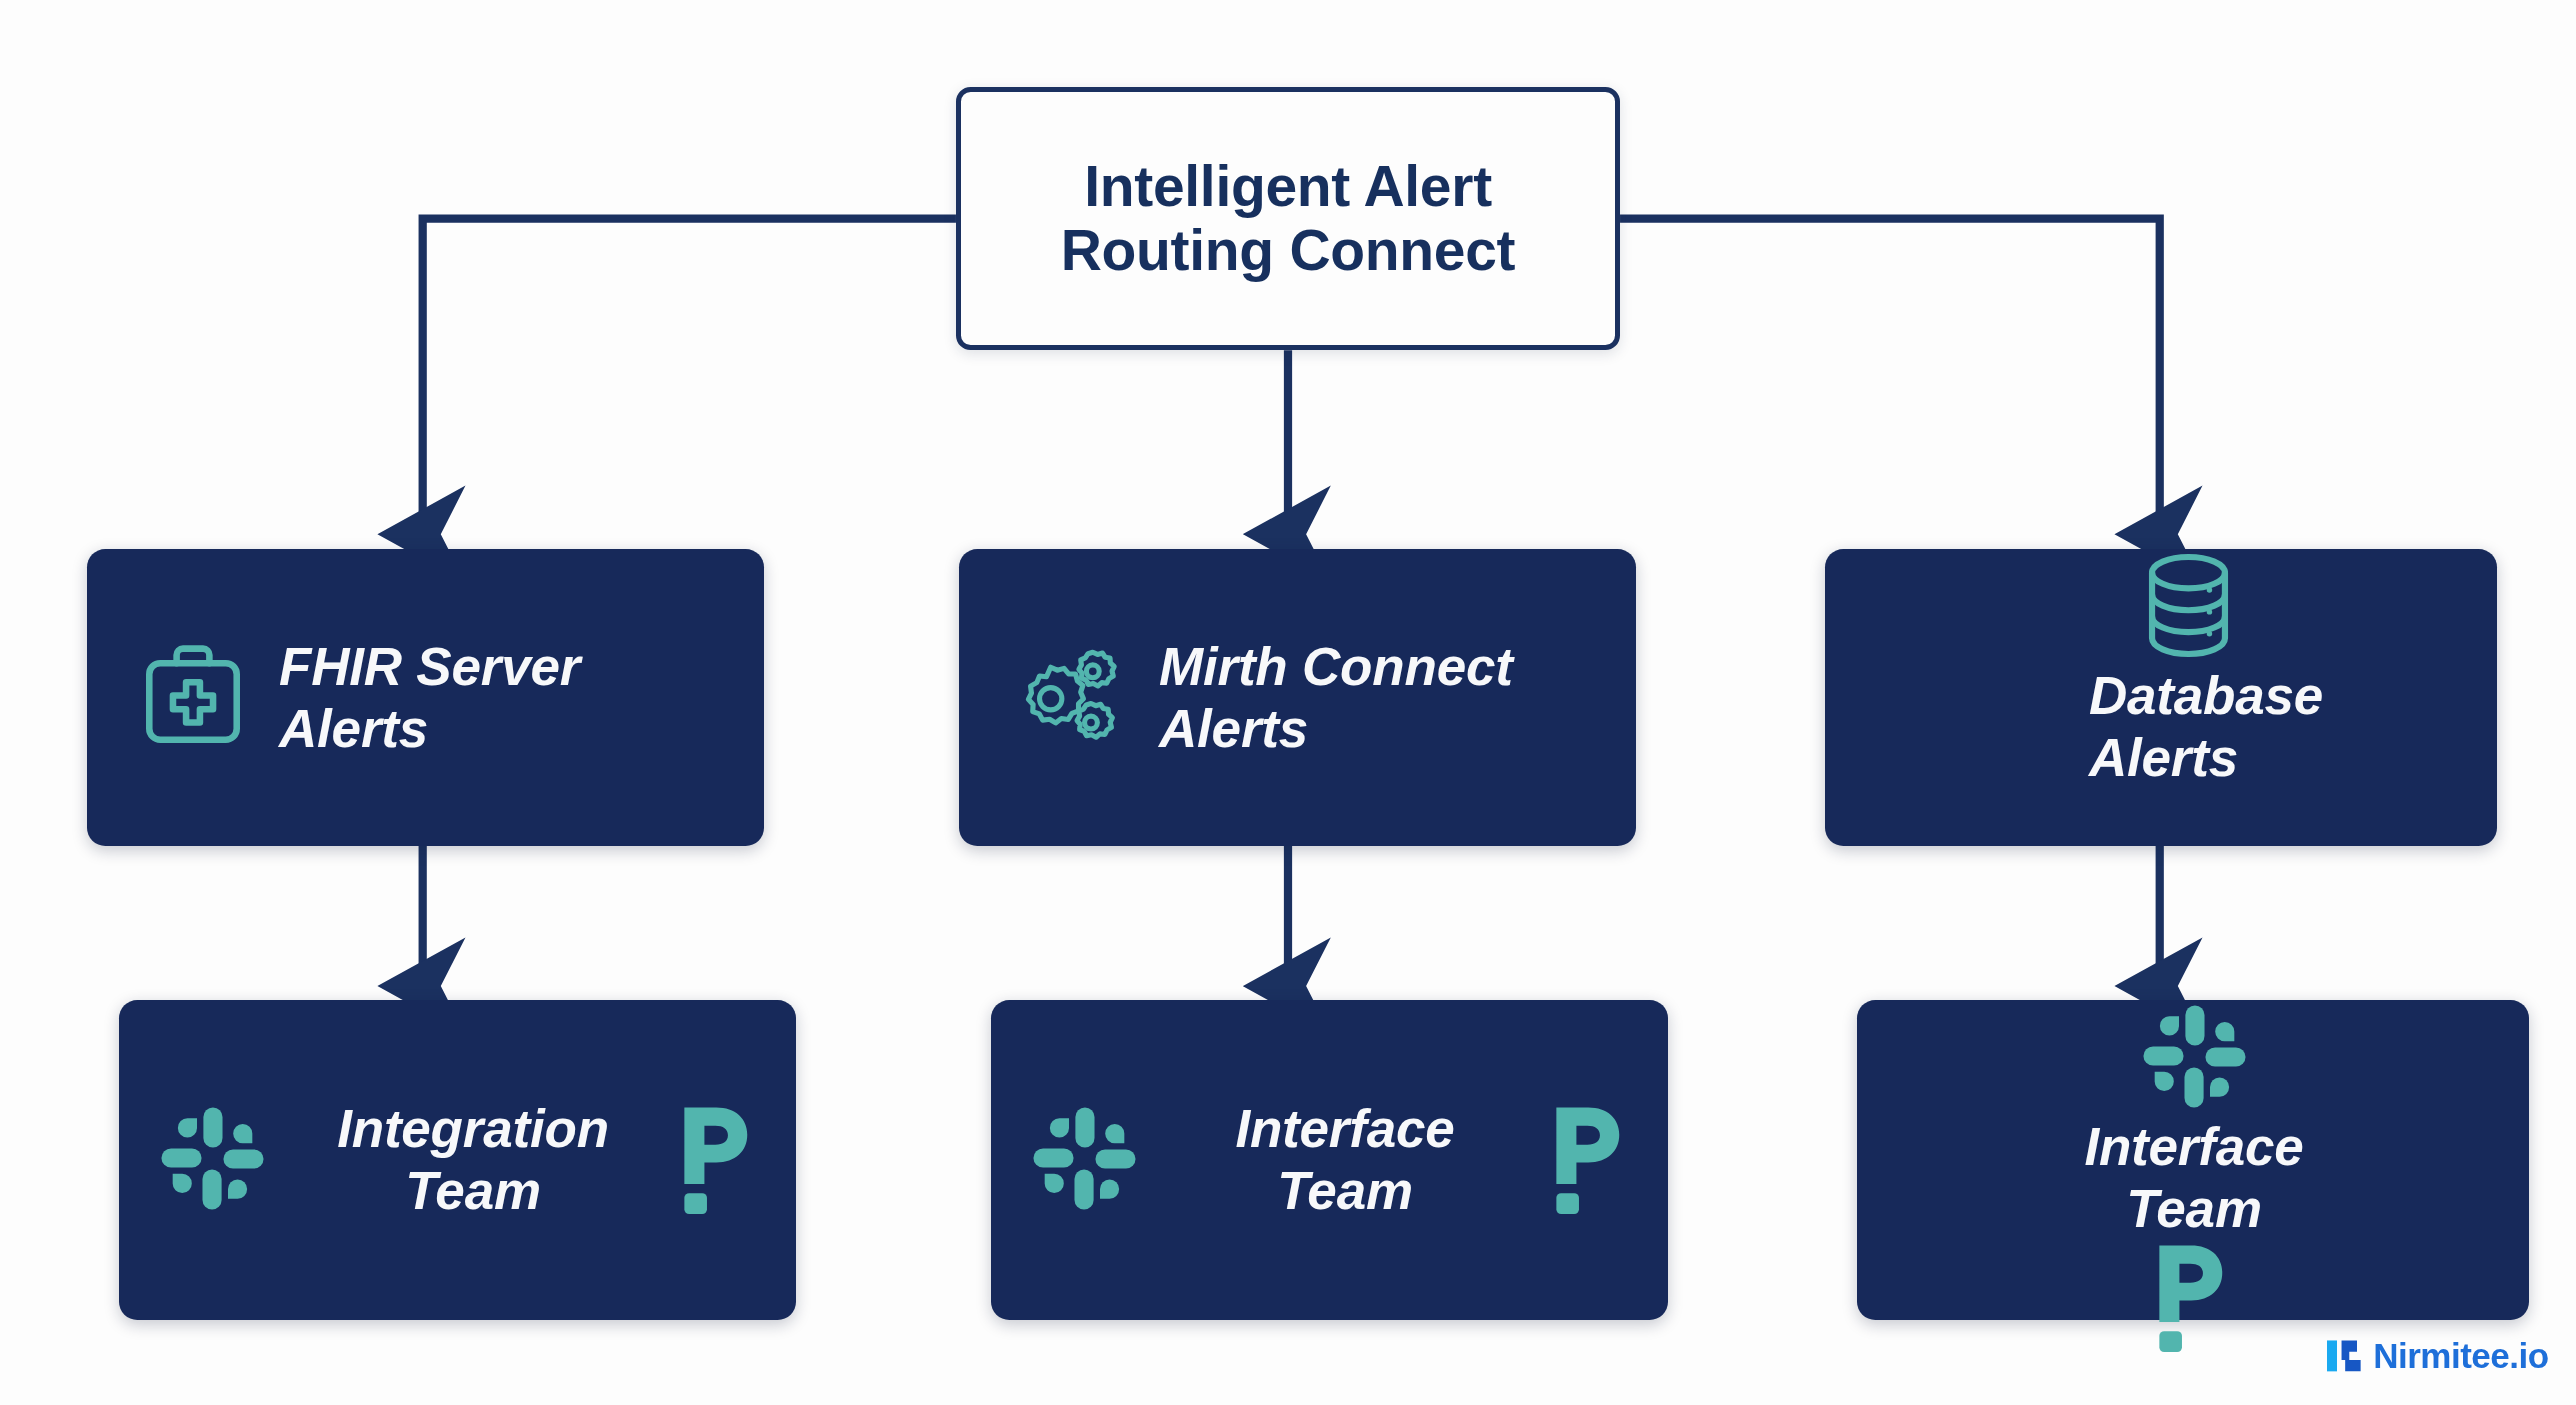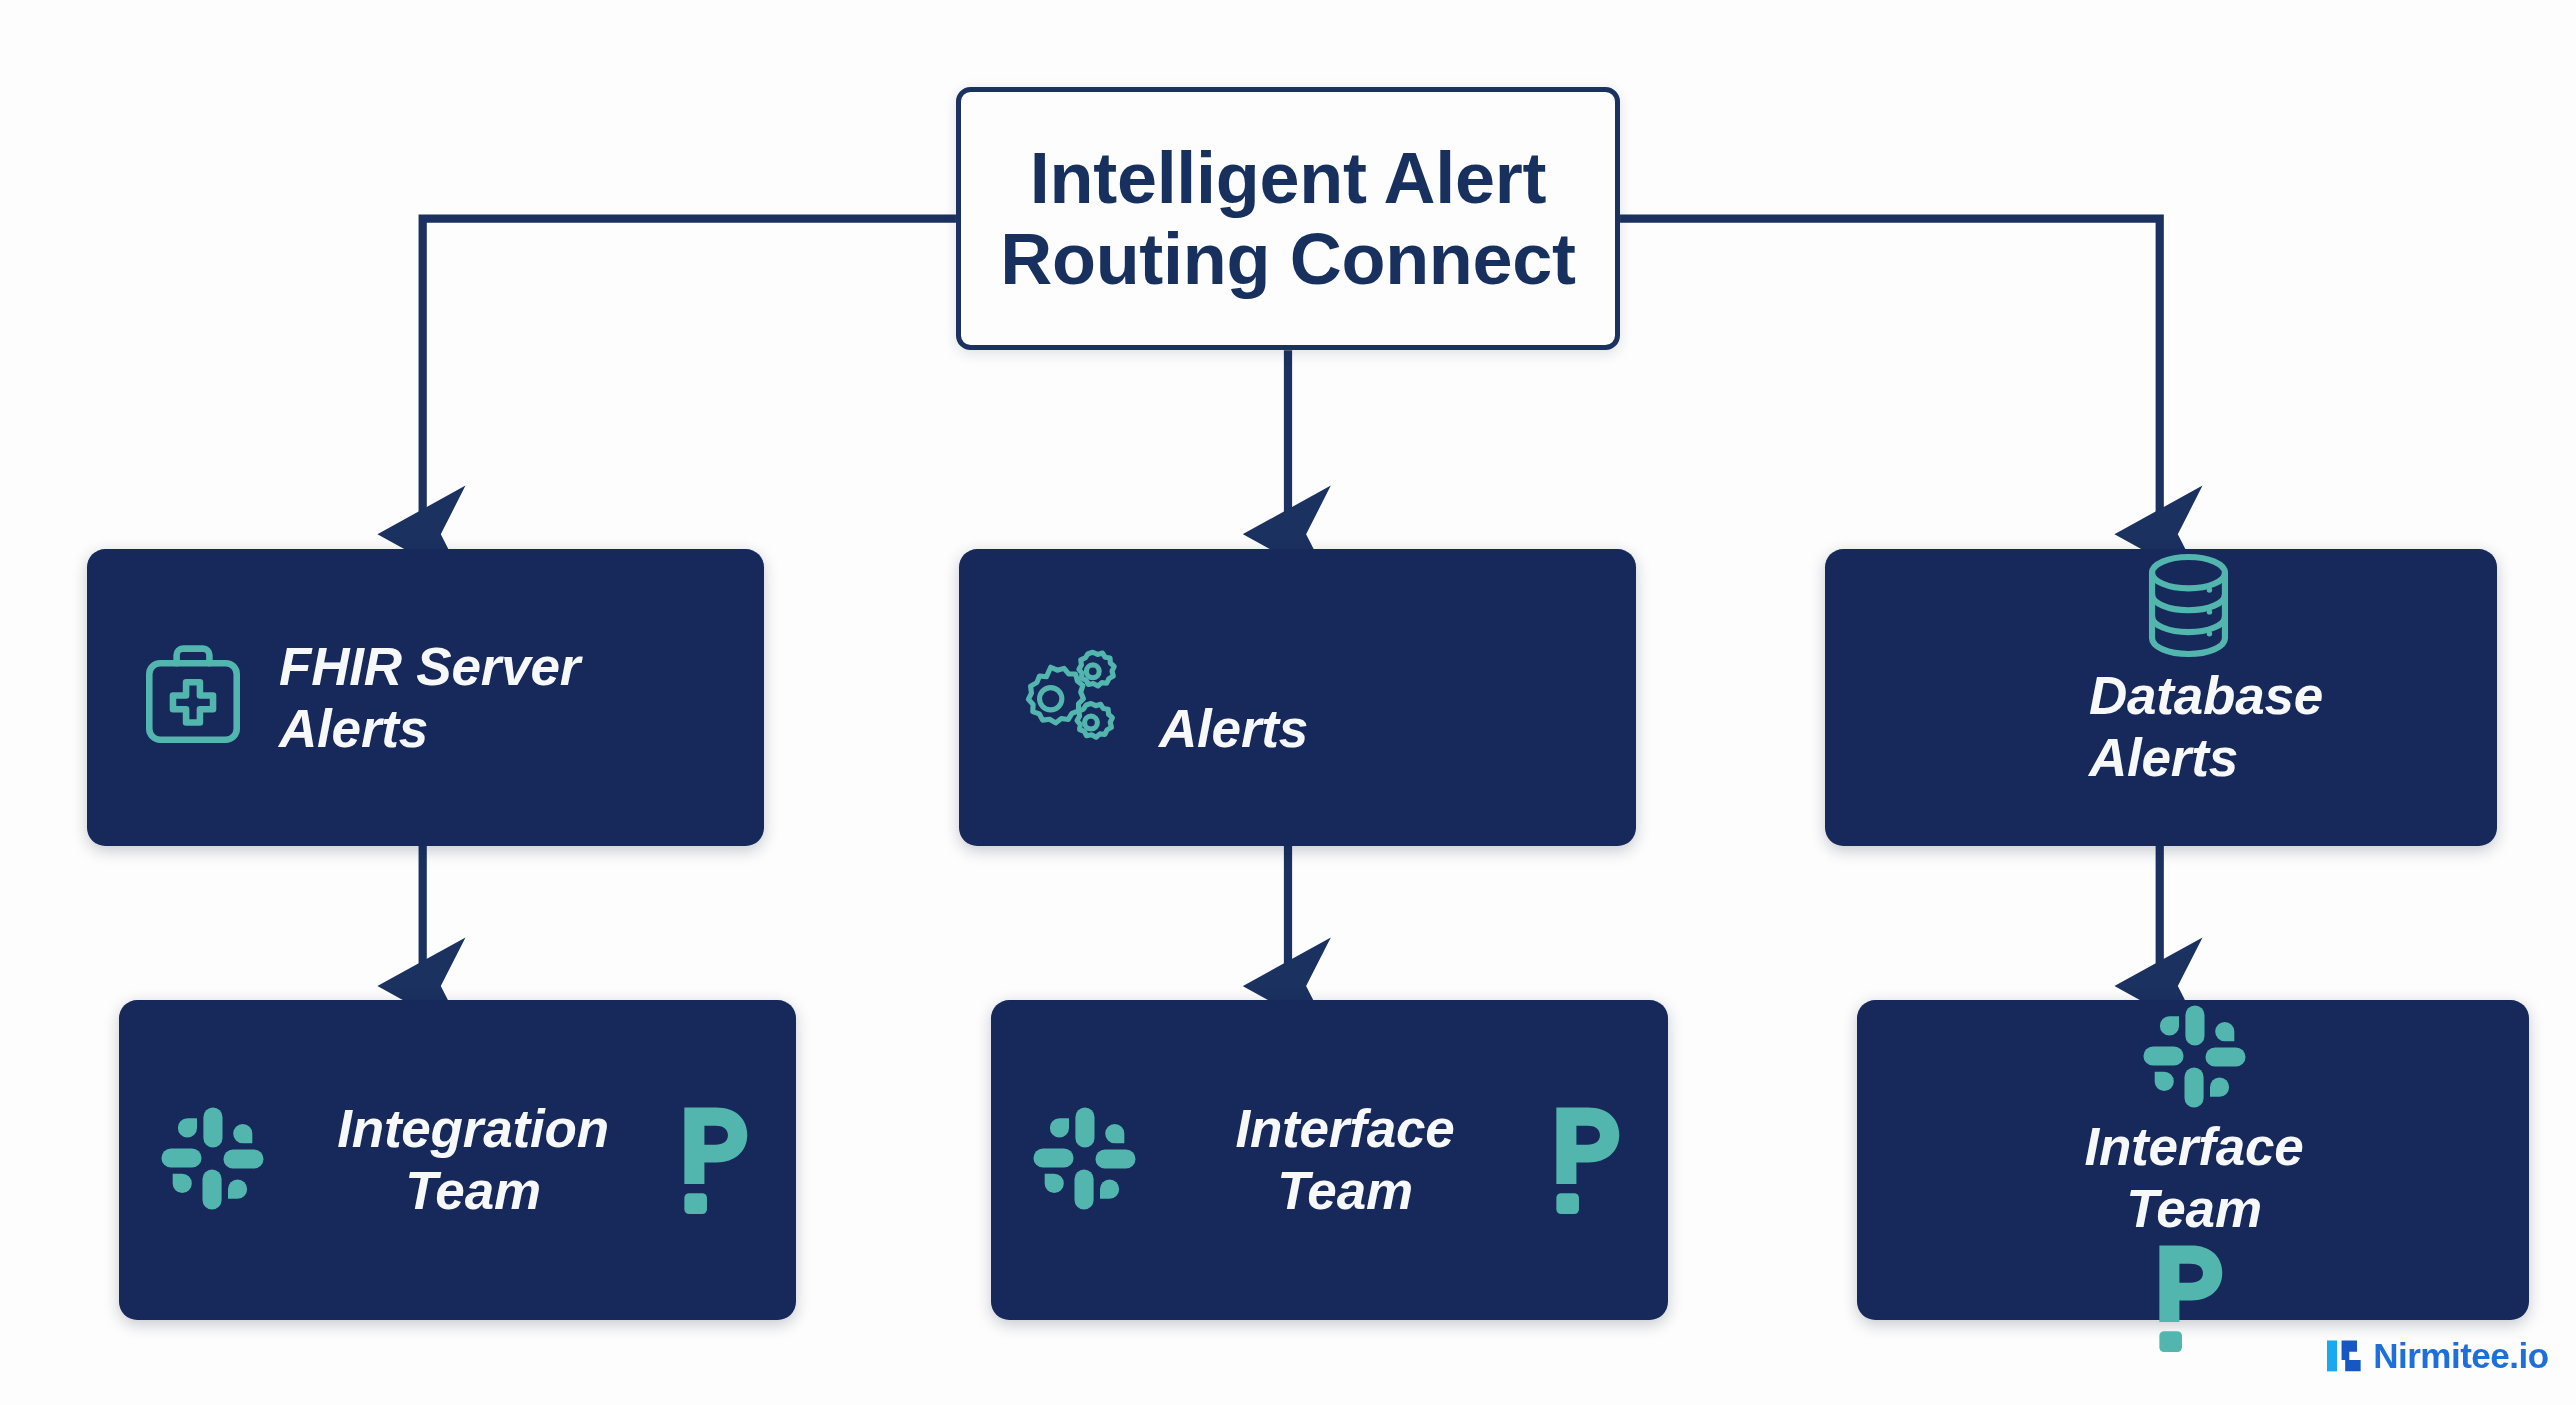--- a/index.html
+++ b/index.html
@@ -38,21 +38,21 @@
     background: #fdfdfd;
     border: 5.5px solid #1b3160;
     border-radius: 14.6px;
     display: flex;
     align-items: center;
     justify-content: center;
     box-shadow: 0 3.7px 12.8px rgba(20,36,70,0.13);
   }
   .root-title {
     color: #17305e;
-    font-size: 72px;
+    font-size: 57px;
     font-weight: bold;
     line-height: 1.12;
     text-align: center;
     letter-spacing: -0.3px;
   }
 
   
   .card {
     position: absolute;
     box-sizing: border-box;
@@ -176,21 +176,21 @@
         <g transform="translate(42,44)">
           <path d="M0,-10.4 L2.6,-9.2 L5.3,-10 L6.7,-7.7 L9.4,-7.3 L9.6,-4.5 L11.7,-2.7
                    L10.5,-0.1 L11.2,2.6 L8.8,4 L7.6,6.5 L4.9,6.2 L2.8,8 L0.3,6.7 L-2.4,7.2
                    L-3.7,4.8 L-6.2,3.8 L-5.9,1 L-7.6,-1.1 L-6.2,-3.5 L-6.6,-6.2 L-4.1,-7.3
                    L-2.6,-9.6 Z"></path>
           <circle cx="0" cy="0" r="3.5"></circle>
         </g>
       </svg>
     </span>
     <div class="card-label">
-      <br>
+      <span>Mirth Connect</span><br>
       <span>Alerts</span>
     </div>
   </div>
 
   <div class="card alert col-3 row-alert">
     <span class="icon">
       <svg width="95" height="113" viewBox="0 0 52 62" fill="none" stroke="#52b5ae" stroke-width="3.4" stroke-linejoin="round" stroke-linecap="round">
         <ellipse cx="26" cy="13" rx="20" ry="8.6"></ellipse>
         <path d="M6 13 V49 a20 8.6 0 0 0 40 0 V13"></path>
         <path d="M6 25 a20 8.6 0 0 0 40 0"></path>

